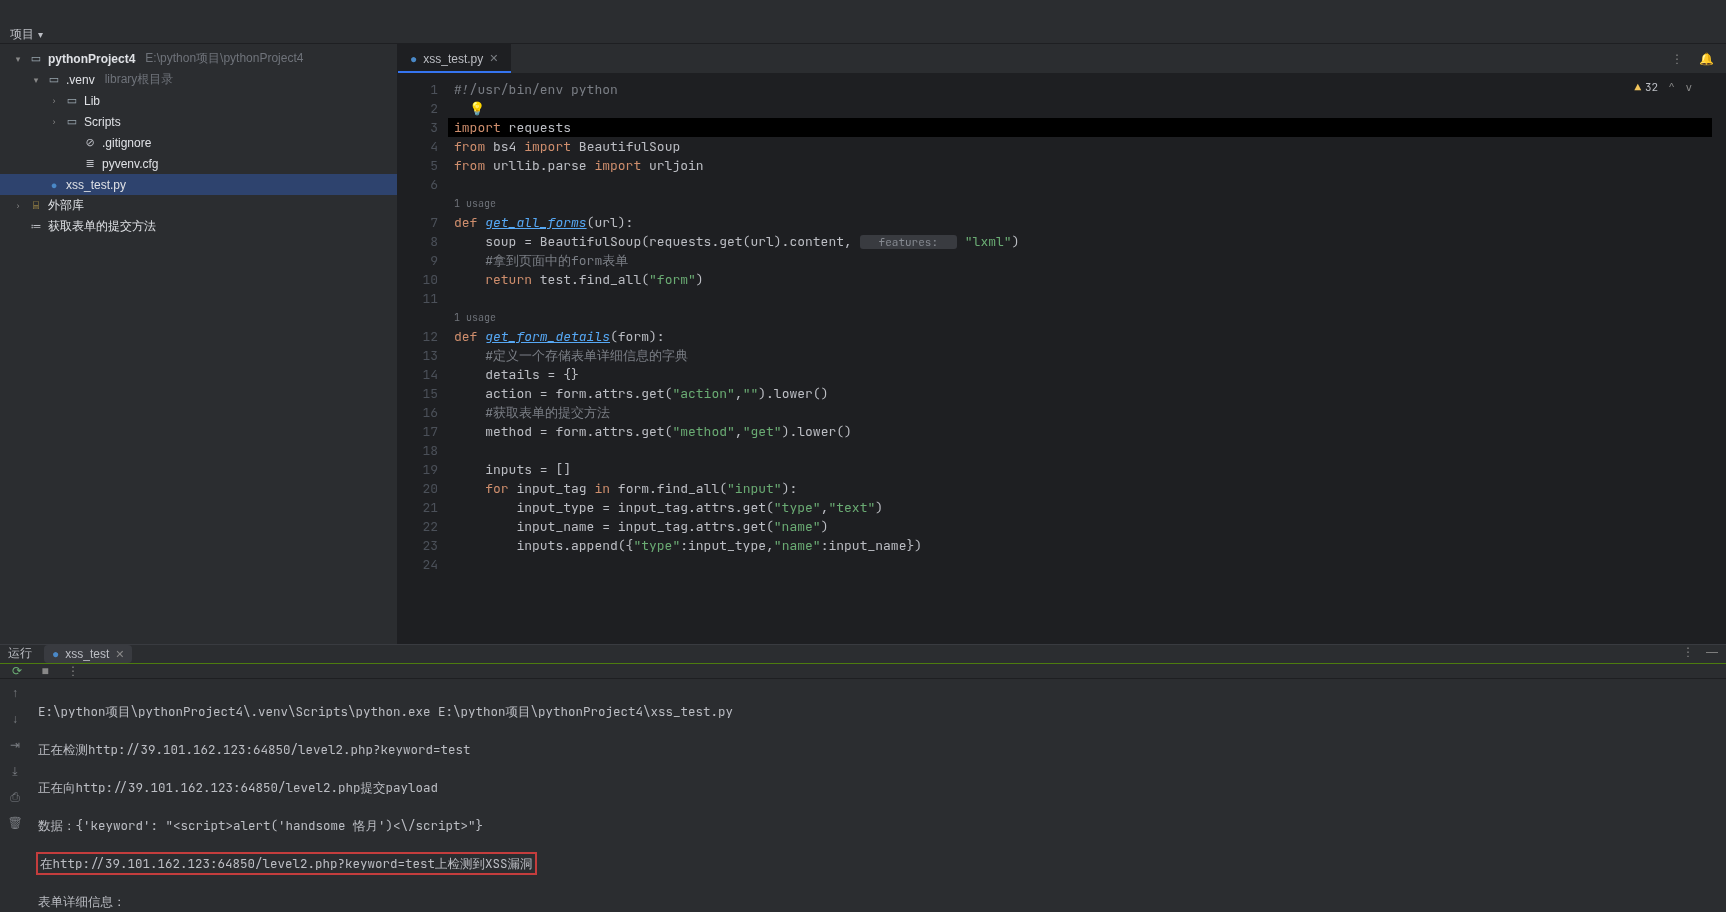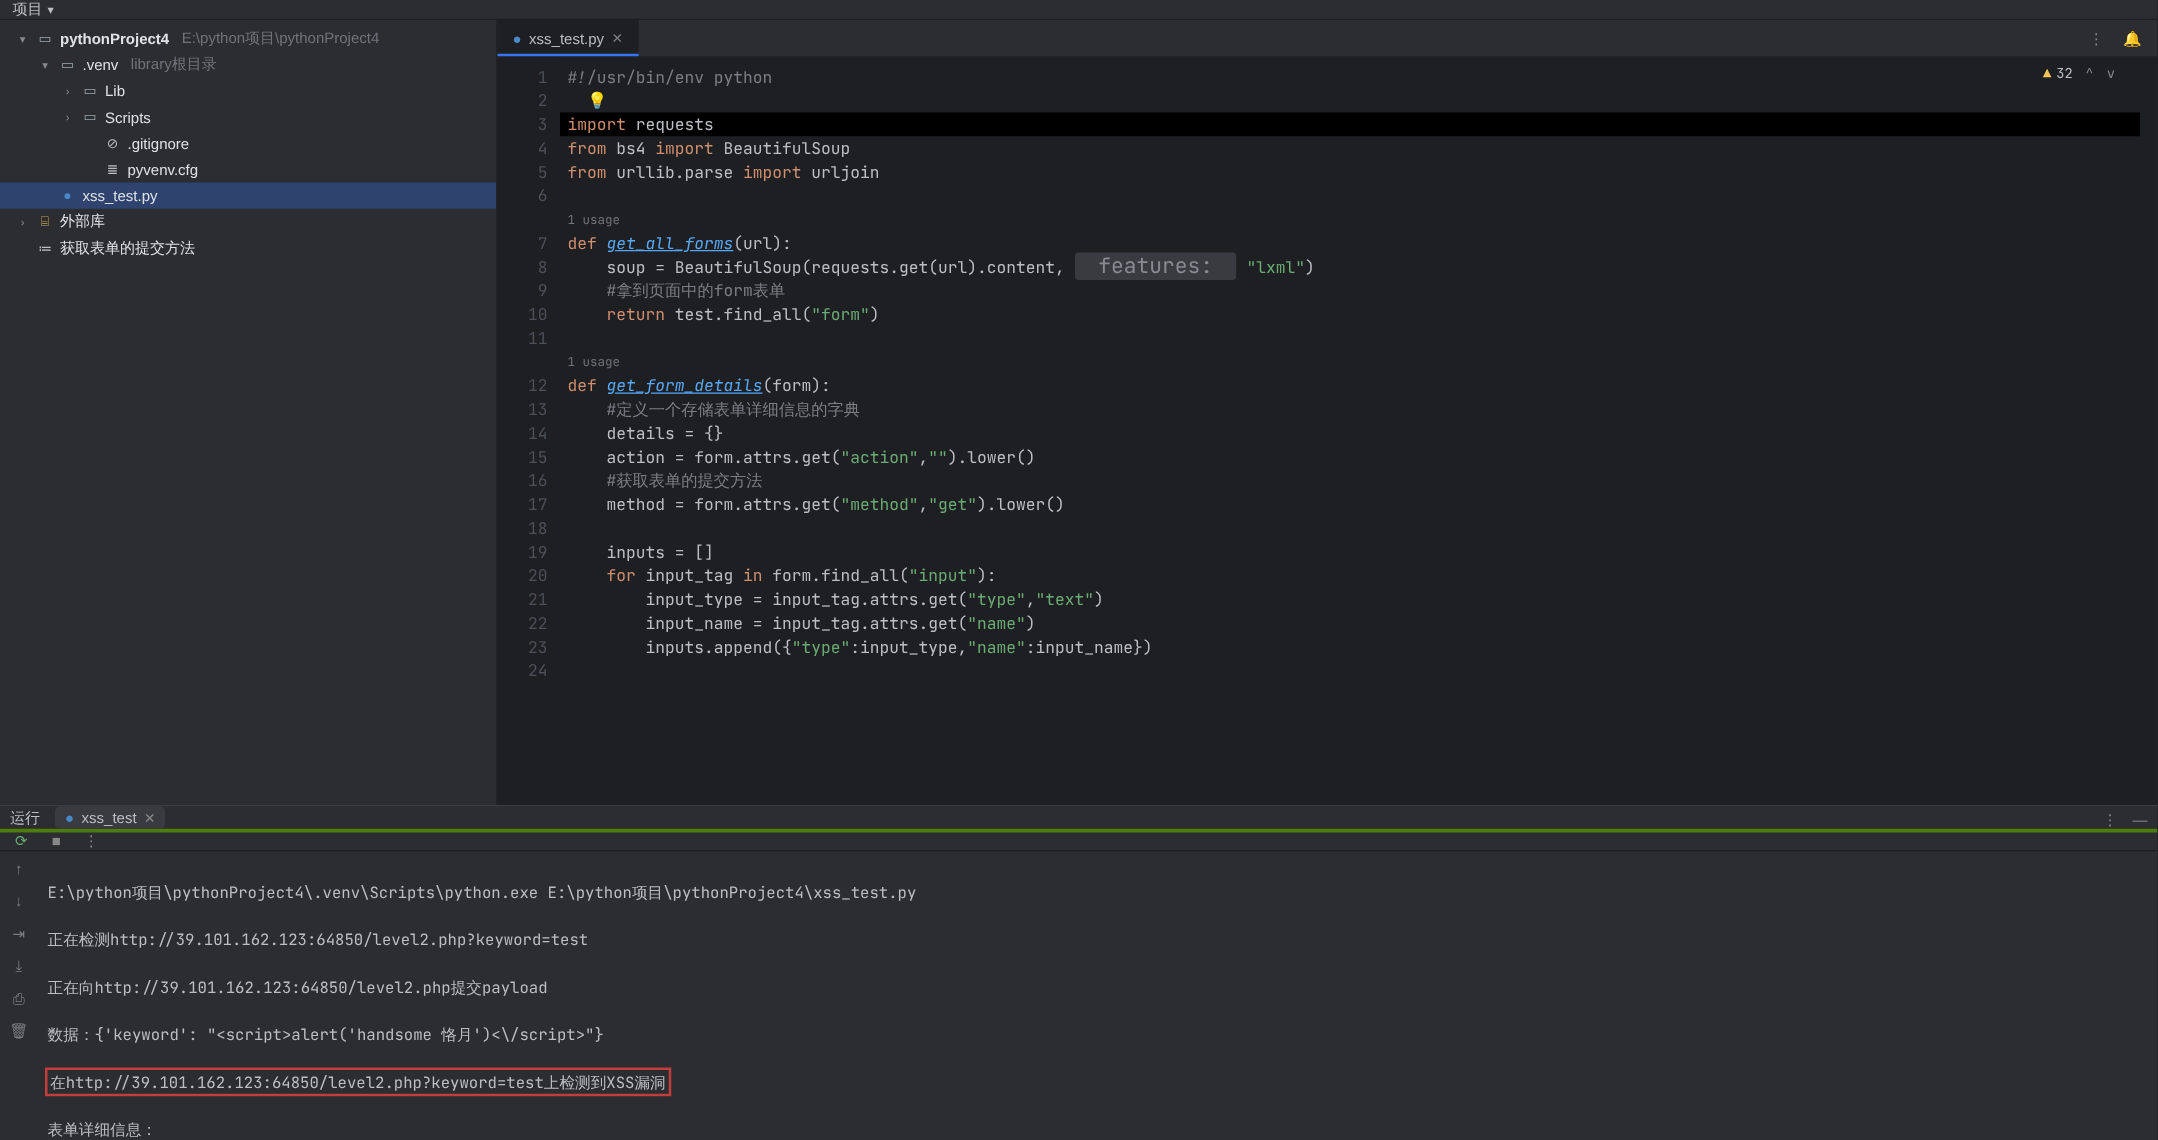--- a/index.html
+++ b/index.html
@@ -8,24 +8,24 @@
   font-size: 12px;
   background: #2b2d30;
   color: #bcbec4;
   width: 1726px;
   height: 912px;
   overflow: hidden;
   display: flex;
   flex-direction: column;
 }
 .topbar {
-  height: 16px;
+  height: 44px;
   background: #2b2d30;
   display: flex;
-  align-items: center;
+  align-items: flex-end;
   border-bottom: 1px solid #1e1f22;
 }
 .project-label {
   display: flex;
   align-items: center;
   padding: 0 10px;
   gap: 4px;
   cursor: pointer;
 }
 .project-label .chev { font-size: 10px; }
@@ -132,21 +132,21 @@
   padding-top: 6px;
   position: relative;
 }
 .code .line { height: 19px; line-height: 19px; white-space: pre; padding-left: 6px; }
 .code .line.hl { background: #000000; }
 .code .usage-hint { color: #6f737a; font-size: 10px; padding-left: 6px; height: 19px; line-height: 19px; }
 .kw { color: #cf8e6d; }
 .fn { color: #56a8f5; font-style: italic; }
 .str { color: #6aab73; }
 .cm { color: #7a7e85; }
-.param-hint { background: #393b40; color: #868a91; padding: 0 19px; border-radius: 3px; font-size: 17px; }
+.param-hint { background: #393b40; color: #868a91; padding: 0 19px; border-radius: 3px; font-size: 11px; }
 .bulb { color: #f2c55c; }
 .warn-badge {
   position: absolute;
   top: 6px;
   right: 18px;
   display: flex;
   align-items: center;
   gap: 4px;
   color: #bcbec4;
   font-size: 11px;
@@ -160,24 +160,24 @@
 .bottom {
   height: 268px;
   background: #2b2d30;
   border-top: 1px solid #393b40;
   display: flex;
   flex-direction: column;
 }
 .bottom-tabs {
   height: 28px;
   display: flex;
-  align-items: flex-end;
+  align-items: flex-start;
   padding: 0 8px;
   gap: 12px;
-  border-bottom: 3px solid #4d7c0f;
+  border-bottom: 1px solid #4d7c0f;
 }
 .bottom-tabs .run-lbl { color: #bcbec4; }
 .bottom-tabs .tabchip {
   display: flex;
   align-items: center;
   gap: 6px;
   background: #393b40;
   padding: 2px 8px;
   border-radius: 4px;
 }

